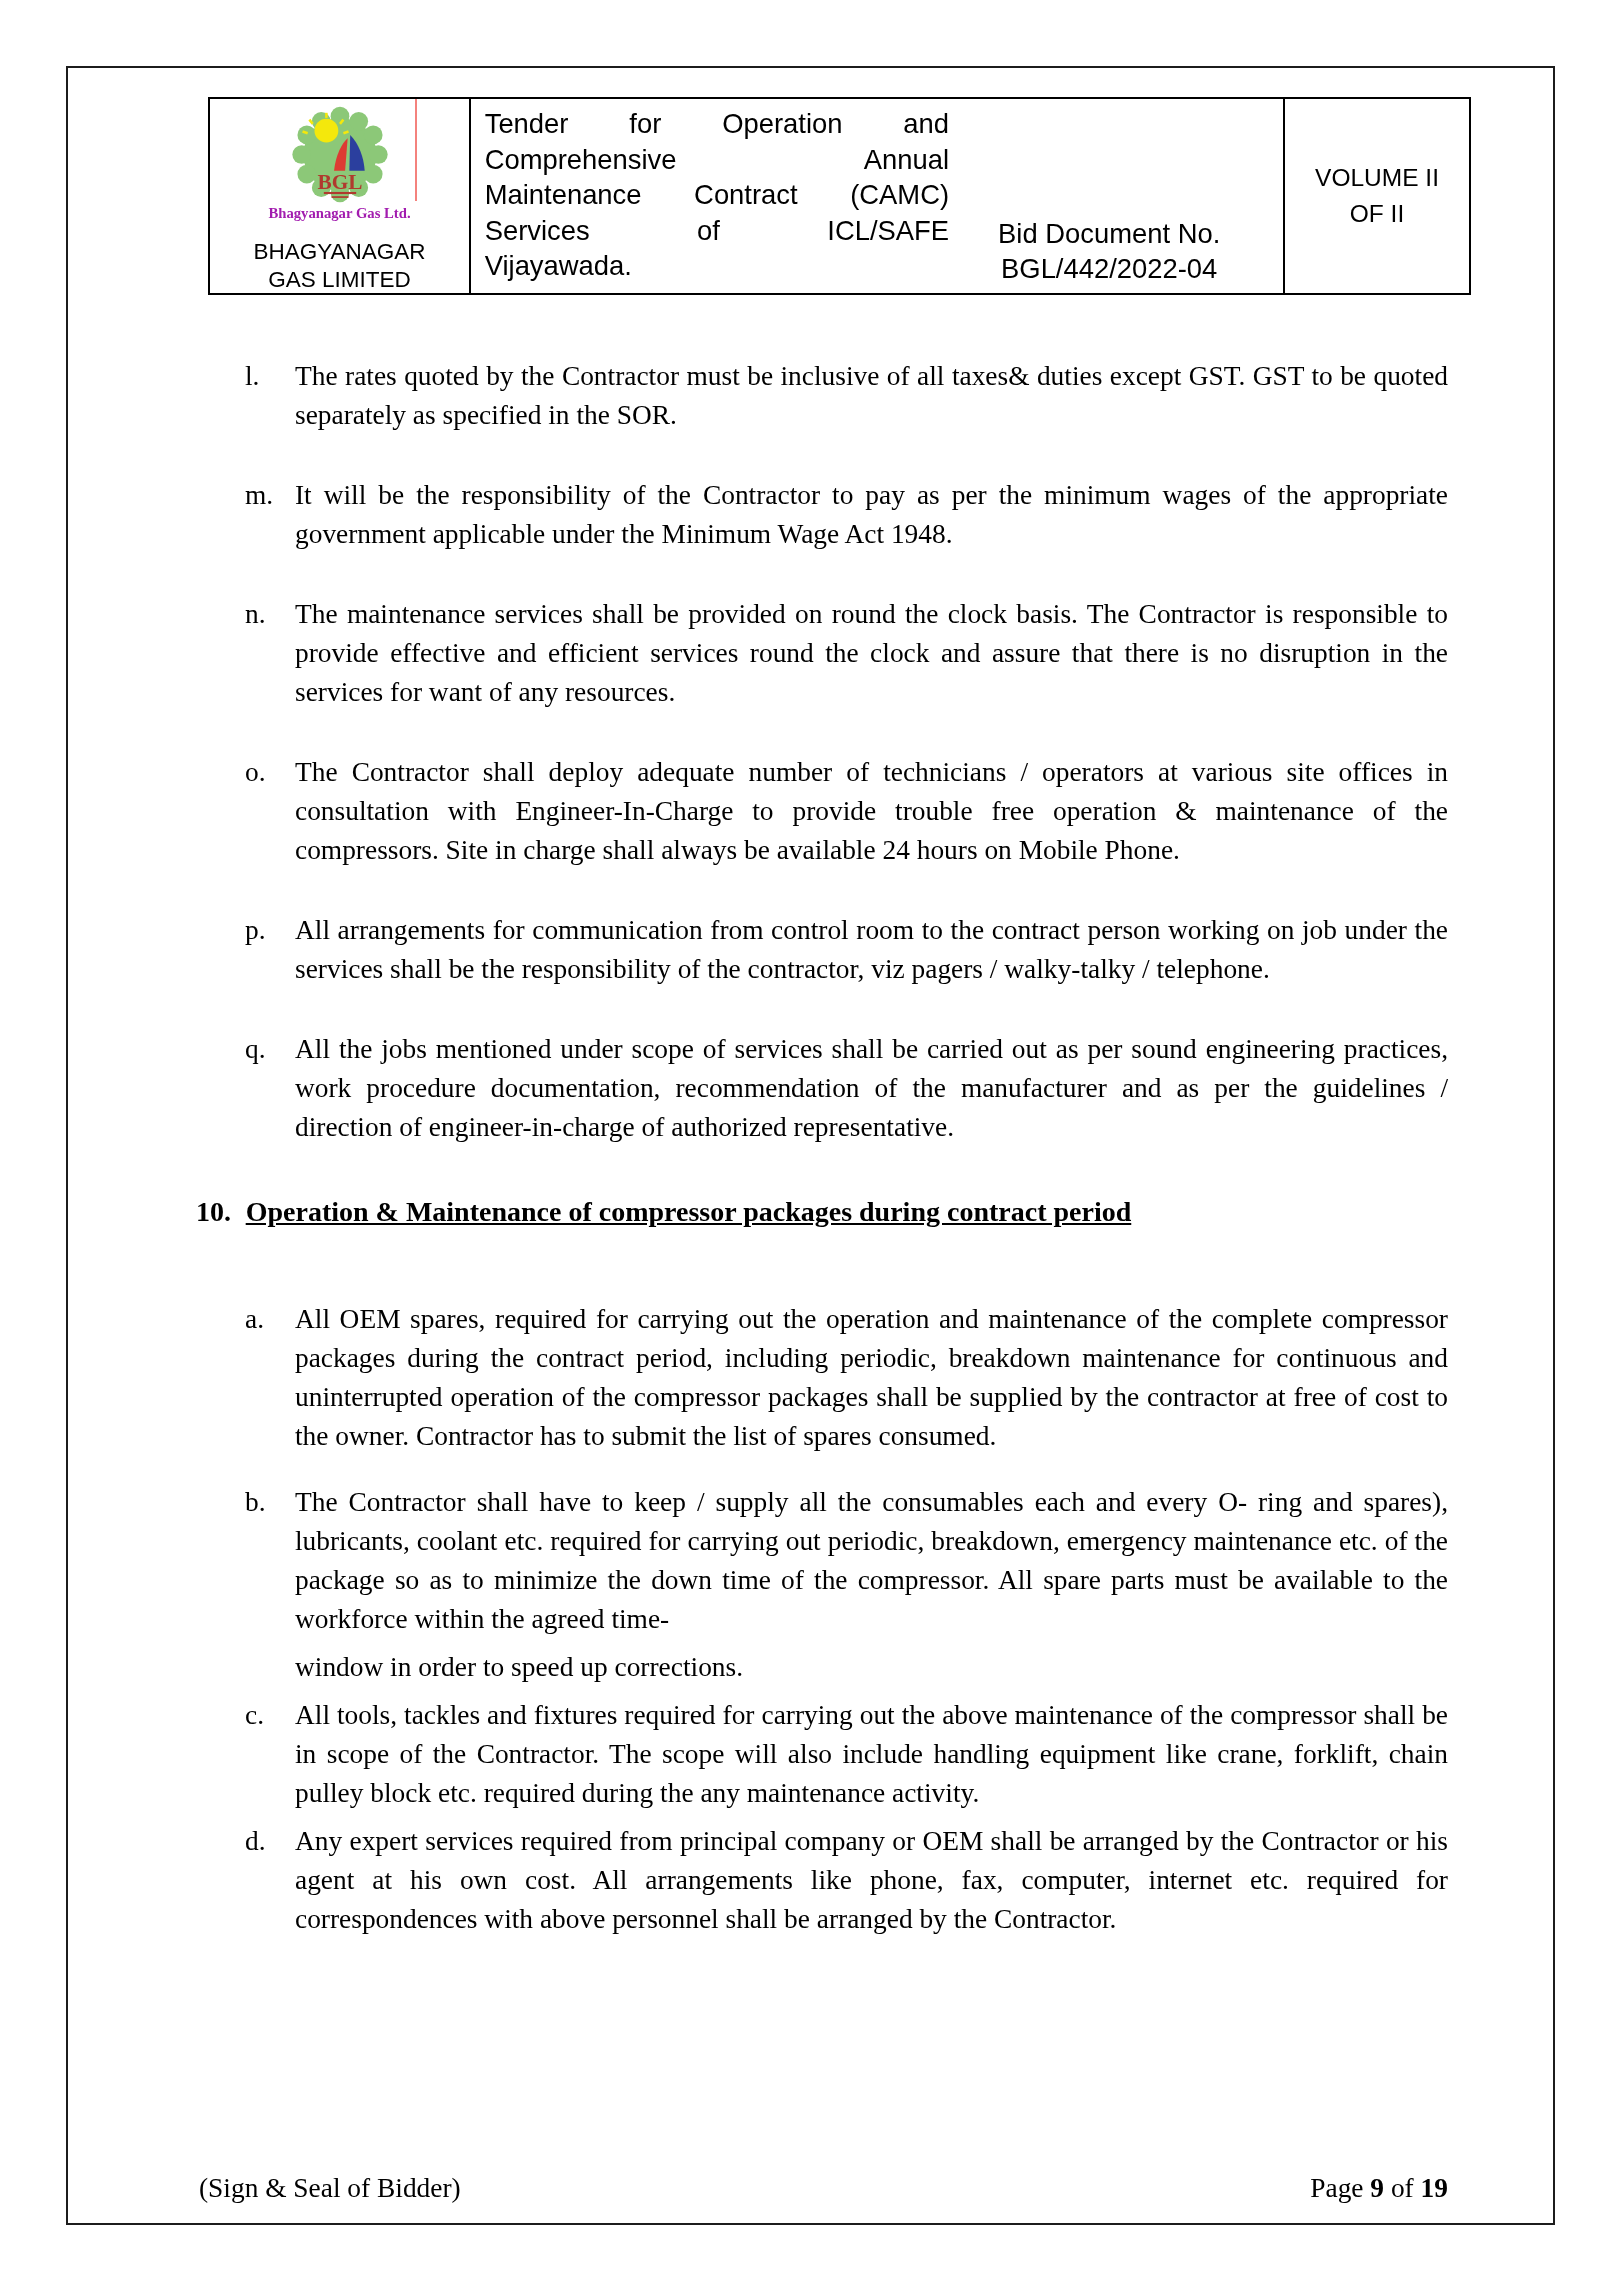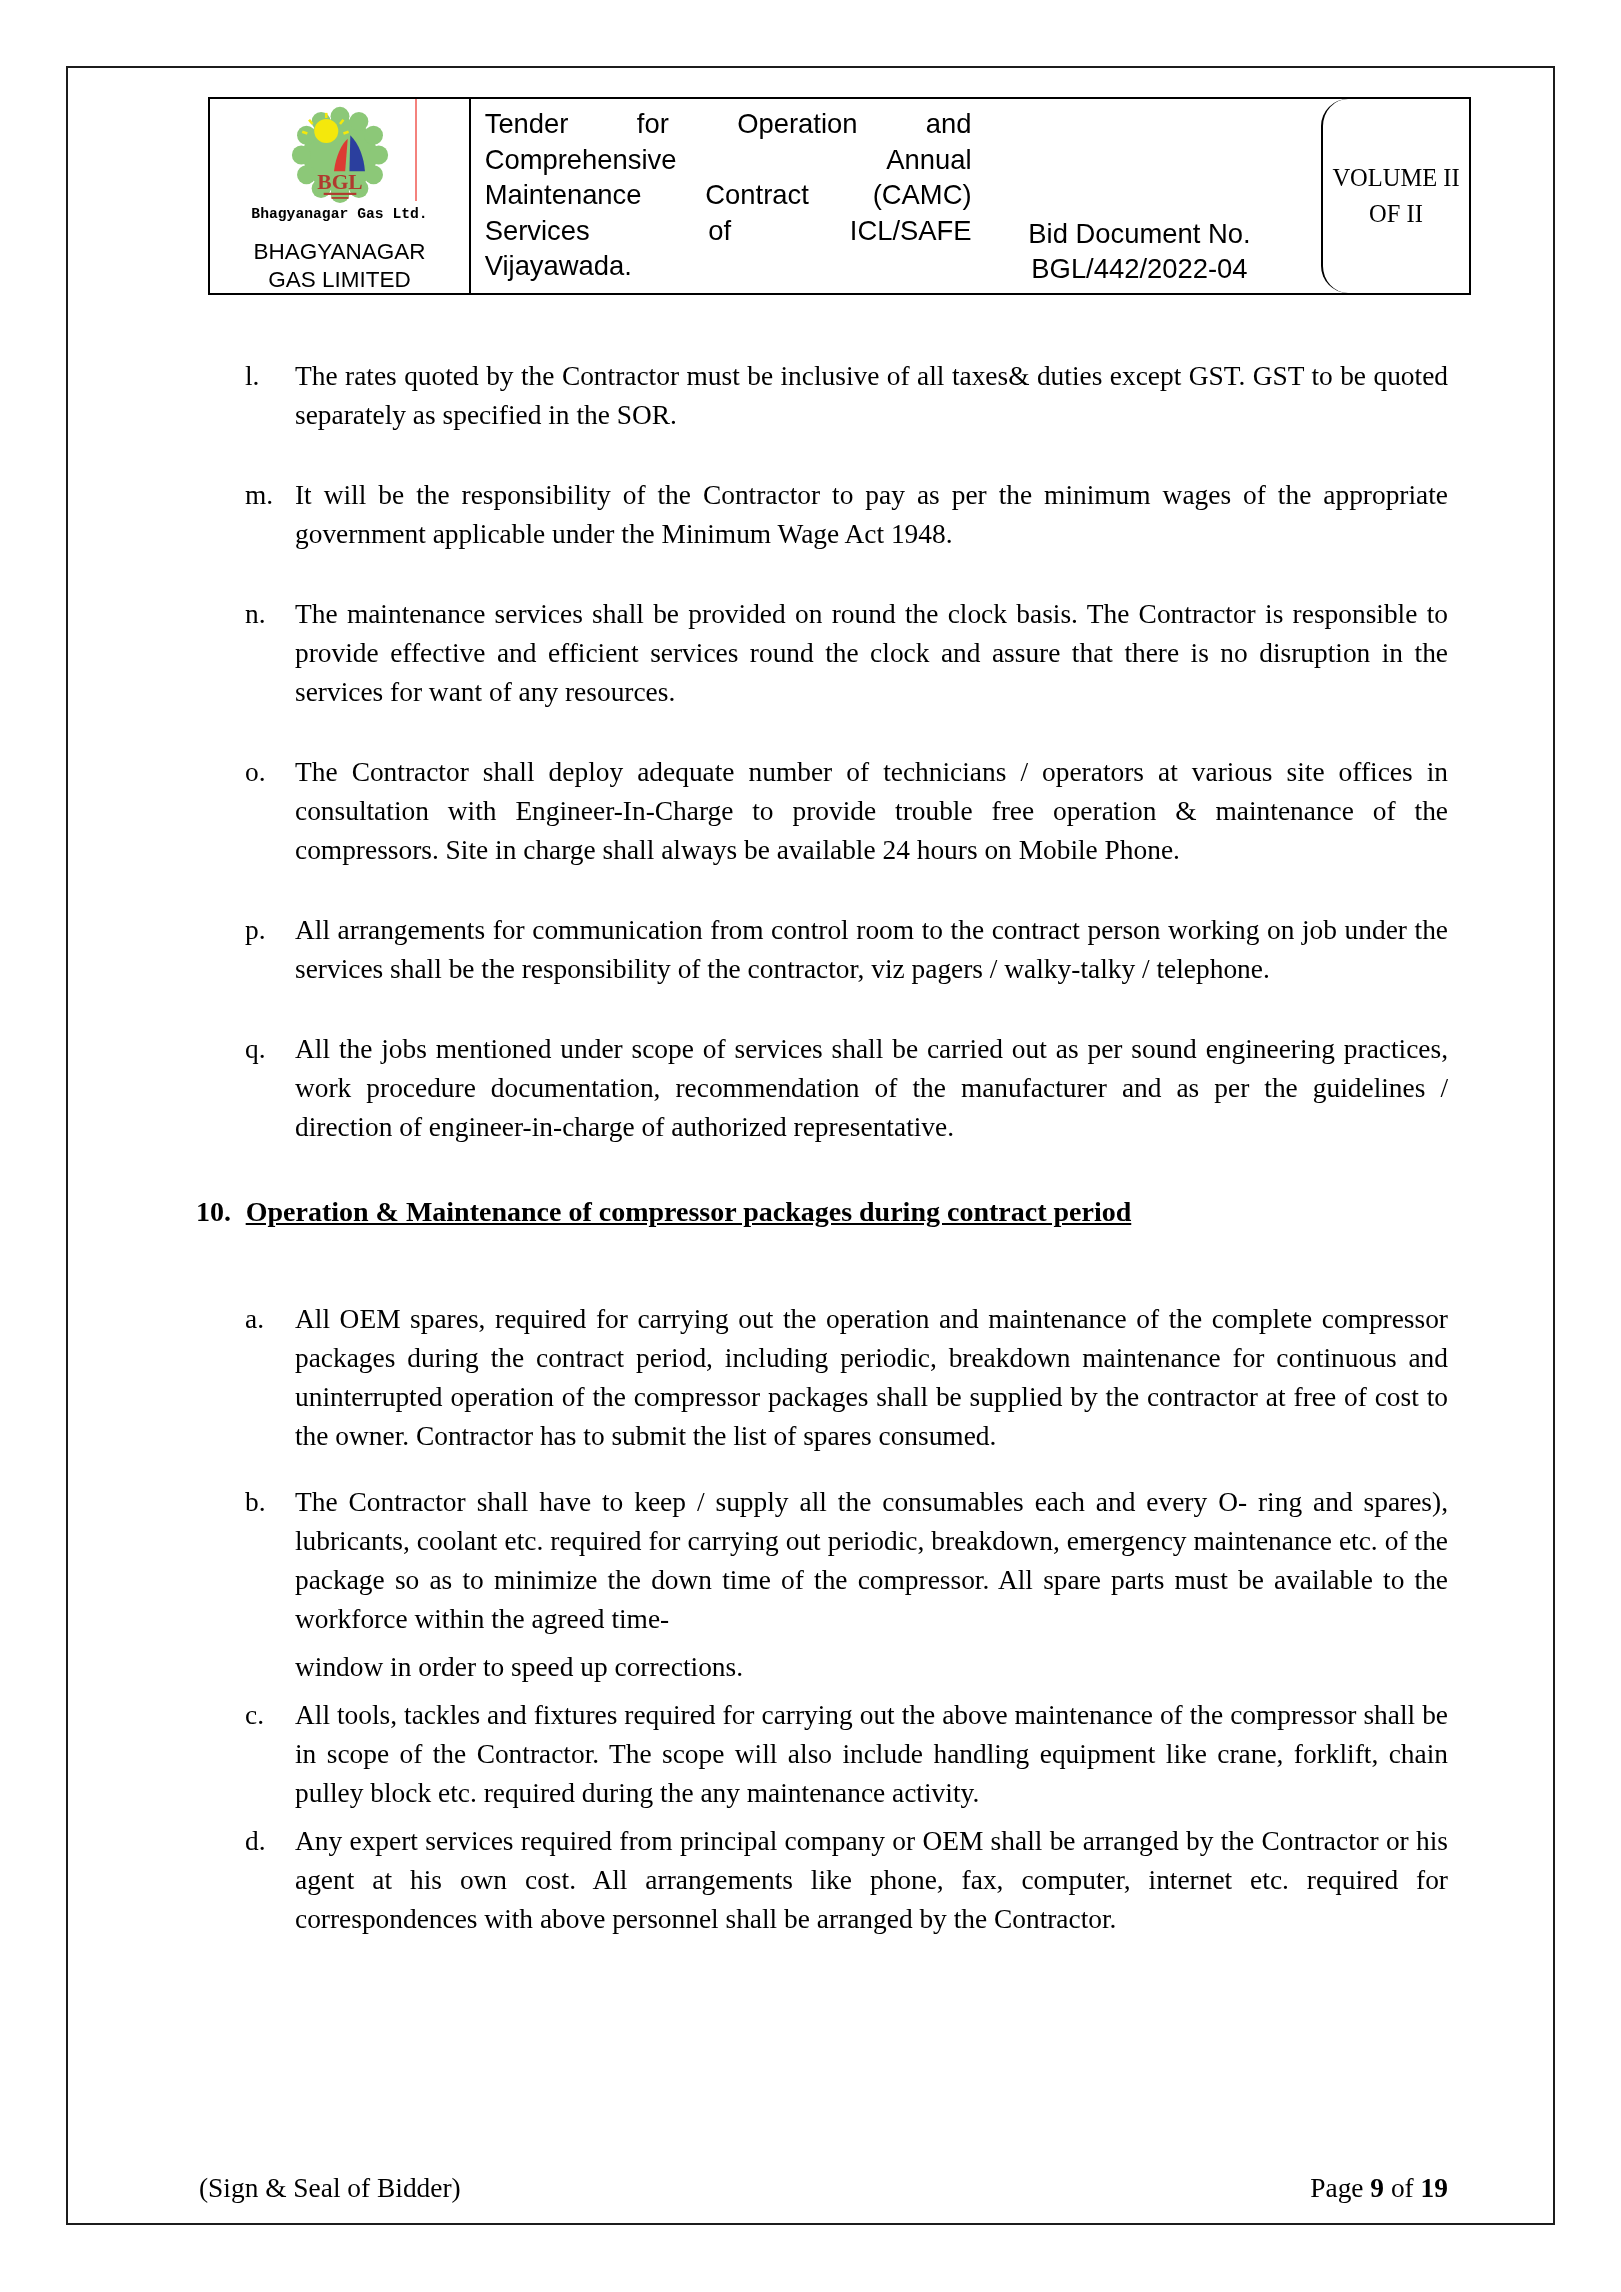--- a/index.html
+++ b/index.html
@@ -30,24 +30,24 @@
   }
   .logo-cell {
     width: 261px;
     border-right: 2.9px solid #000;
     position: relative;
     display: flex; flex-direction: column; align-items: center;
     padding-top: 6.9px;
   }
   .logo-svg { width: 104px; height: 104px; display: block; }
   .logo-tagline {
-    font-family: Liberation Mono, monospace;
+    font-family: Liberation Serif, serif;
     font-weight: bold;
     font-size: 14.7px;
-    color: #000000;
+    color: #a21caf;
     margin-top: -2.9px;
     white-space: nowrap;
   }
   .org-name {
     font-family: "Liberation Sans", sans-serif;
     font-size: 22.5px;
     line-height: 1.22;
     text-align: center;
     margin-top: 16px;
     width: 225px;
@@ -65,29 +65,28 @@
     font-family: "Liberation Sans", sans-serif;
     font-size: 27.4px;
     line-height: 1.3;
     display: flex; flex-direction: row;
   }
   .title-line { text-align: justify; text-align-last: justify; }
   .title-line.no-stretch { text-align-last: left; }
   .bid-doc-line { text-align: center; margin-top: auto; }
 
   .volume-cell {
-    width: 148px;
+    width: 186px;
     border-left: 2.9px solid #000;
     display: flex; flex-direction: column;
     align-items: center; justify-content: center;
-    font-family: Liberation Serif, serif;
+    font-family: Liberation Sans, sans-serif;
     font-size: 24.5px;
     line-height: 1.45;
     text-align: center;
-    border-radius: 27px;
   }
 
   
   .content {
     position: absolute;
     left: 196px; top: 357px;
     width: 1252px;
     font-size: 27.4px;
     line-height: 39px;
   }

